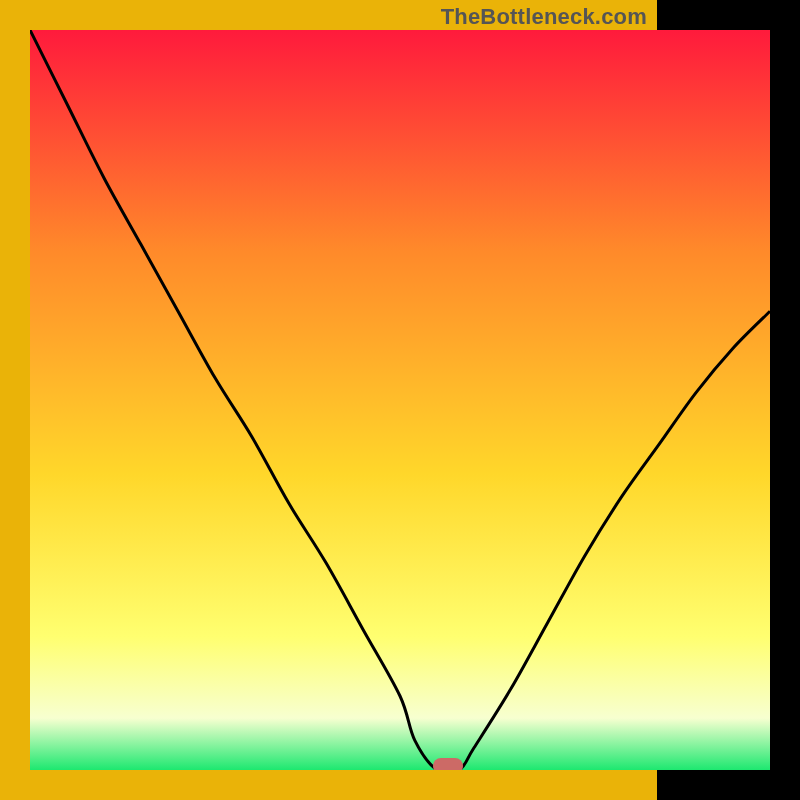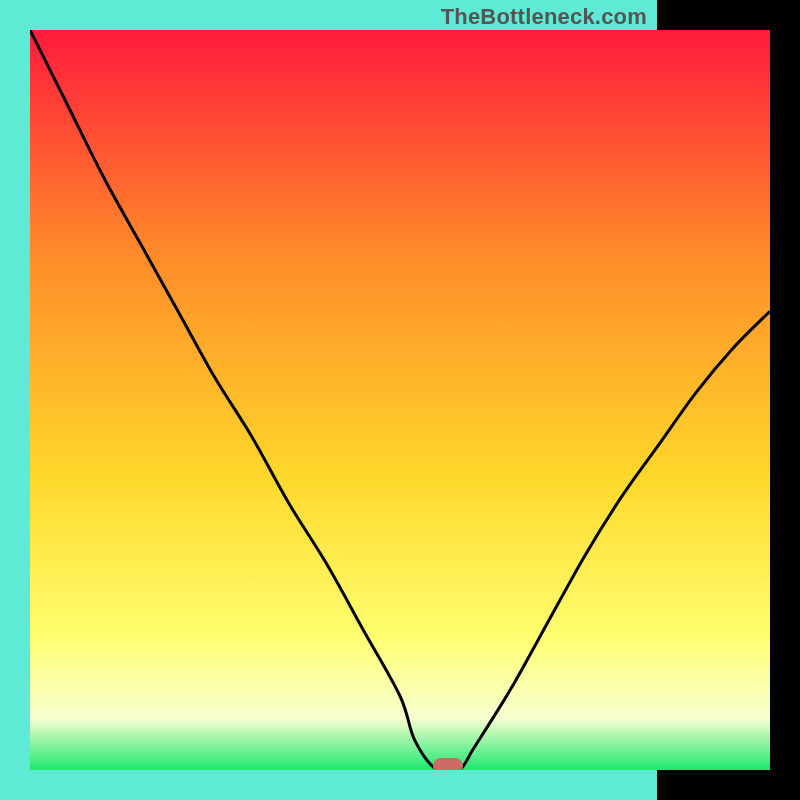--- a/index.html
+++ b/index.html
@@ -7,21 +7,21 @@
     padding: 0;
     width: 800px;
     height: 800px;
     background: #000;
     font-family: Arial, Helvetica, sans-serif;
   }
   .frame {
     position: relative;
     width: 657px;
     height: 800px;
-    background: #5eead4;
+    background: #eab308;
   }
   .attribution {
     position: absolute;
     top: 4px;
     right: 10px;
     color: #555;
     font-size: 22px;
     font-weight: 600;
     letter-spacing: 0.2px;
   }

